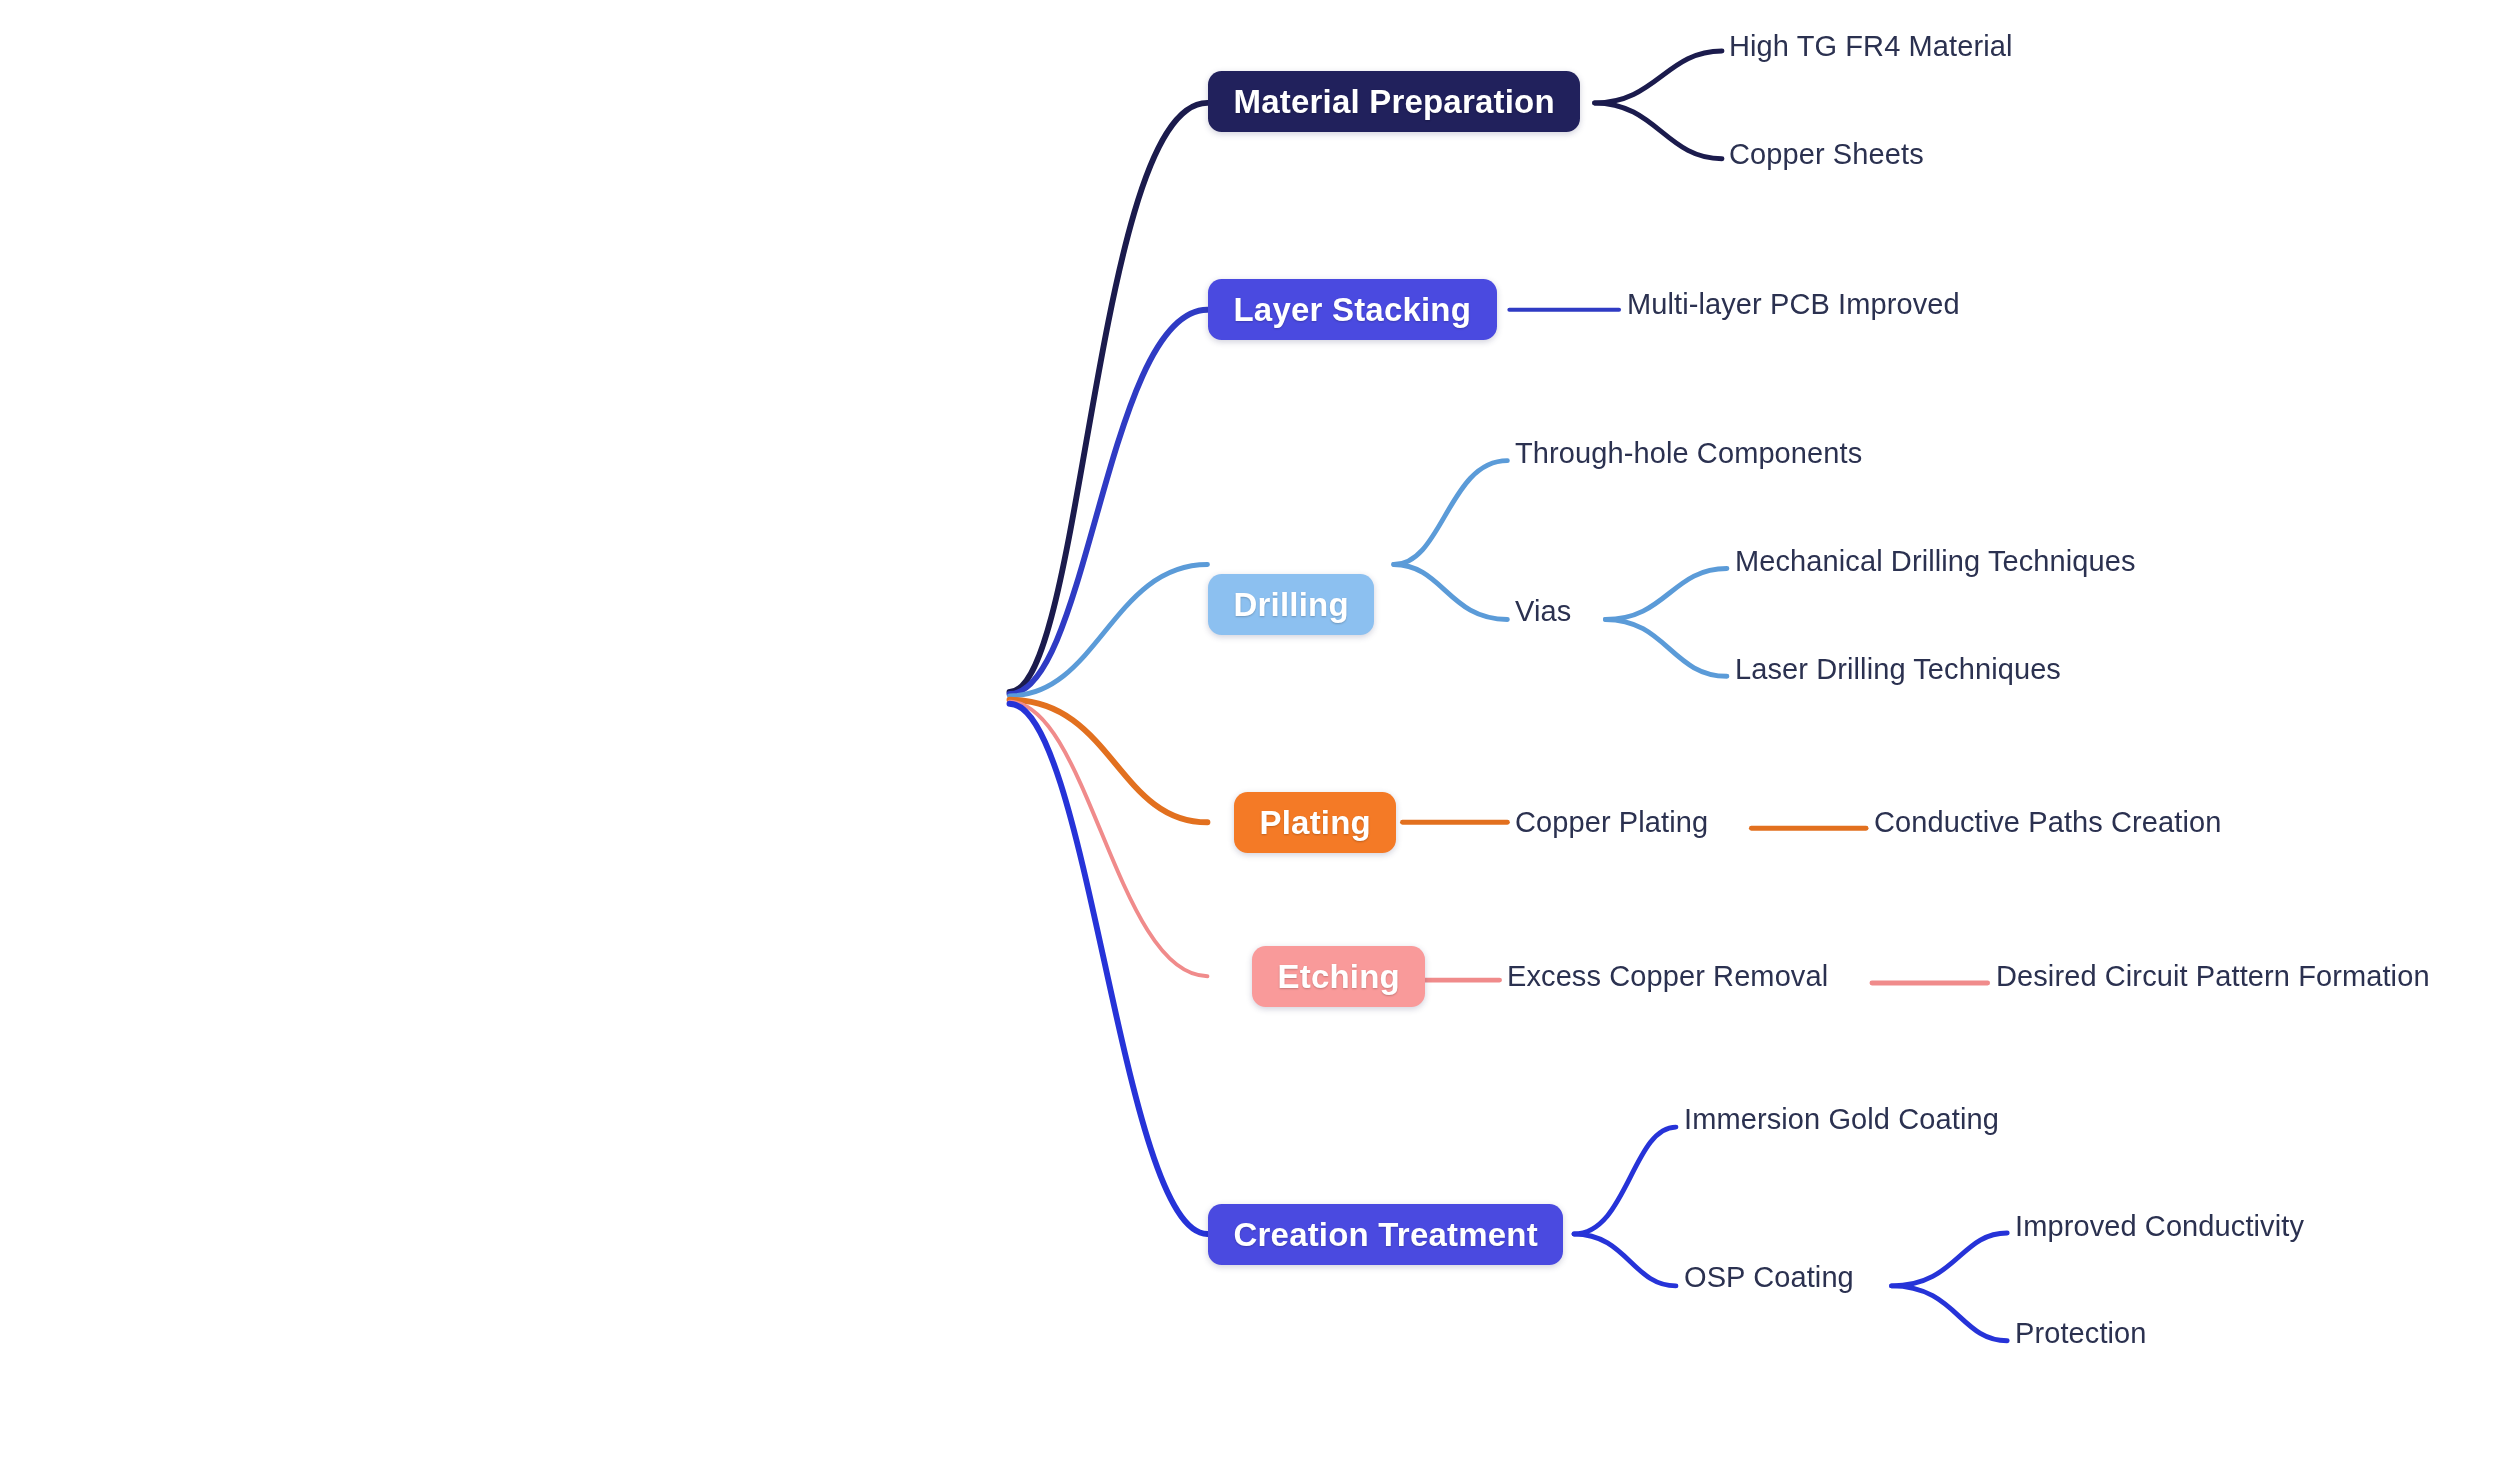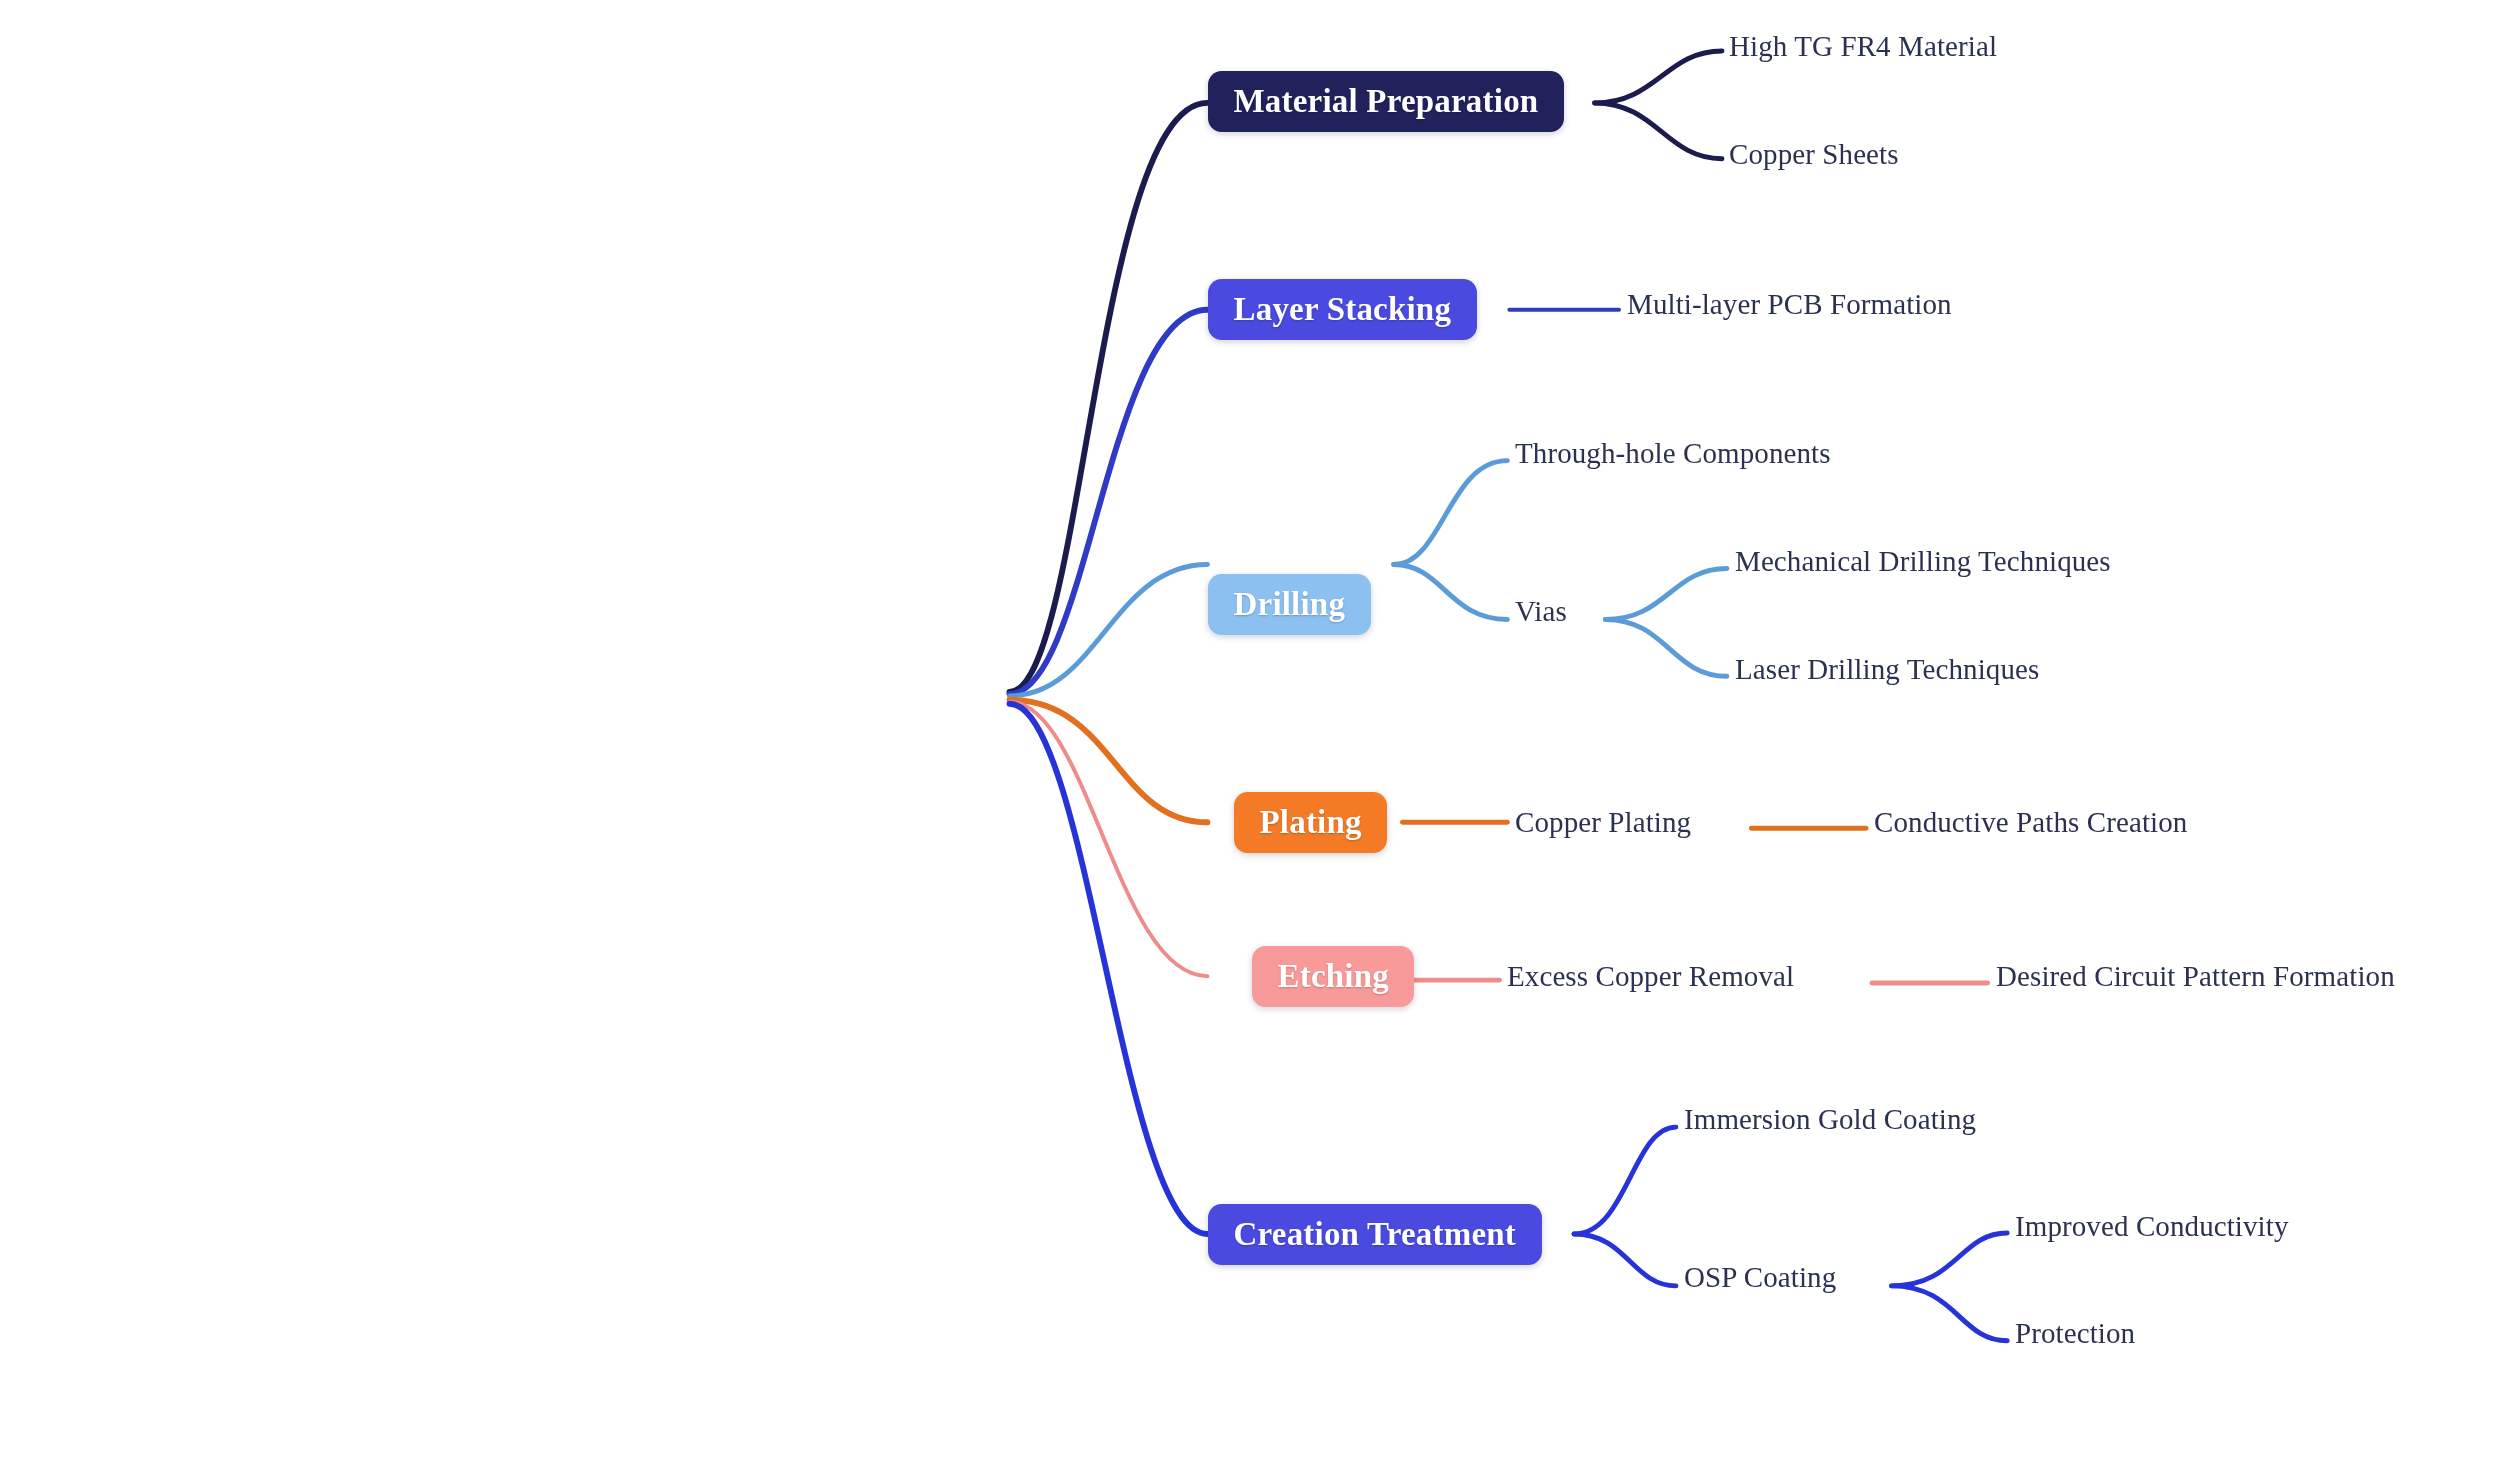--- a/index.html
+++ b/index.html
@@ -29,21 +29,20 @@
     width: 2509px;
     height: 1478px;
     pointer-events: none;
   }
   .node {
     position: absolute;
     box-sizing: border-box;
     display: flex;
     align-items: center;
     white-space: pre-wrap;
-    font-family: Liberation Serif, serif;
   }
   
   .boxed {
     border-radius: 13.7px;
     color: #ffffff;
     font-weight: bold;
     letter-spacing: 0.2px;
     text-shadow: 0 1px 2px rgba(0,0,0,0.22);
   }
   .root-node {
@@ -164,21 +163,21 @@
     <span>Etching</span>
   </div>
 
   <div class="node boxed topic" id="n-surface" style="background:#4a4ae0;">
     <span>Creation Treatment</span>
   </div>
 
   <div class="node leaf" id="l-fr4">High TG FR4 Material</div>
   <div class="node leaf" id="l-copper-sheet">Copper Sheets</div>
 
-  <div class="node leaf" id="l-multilayer">Multi-layer PCB Formation</div>
+  <div class="node leaf" id="l-multilayer">Multi-layer PCB Improved</div>
 
   <div class="node leaf" id="l-through">Through-hole Components</div>
   <div class="node leaf" id="l-vias">Vias</div>
   <div class="node leaf" id="l-mech">Mechanical Drilling Techniques</div>
   <div class="node leaf" id="l-laser">Laser Drilling Techniques</div>
 
   <div class="node leaf" id="l-copperplate">Copper Plating</div>
   <div class="node leaf" id="l-conductive">Conductive Paths Creation</div>
 
   <div class="node leaf" id="l-excess">Excess Copper Removal</div>

